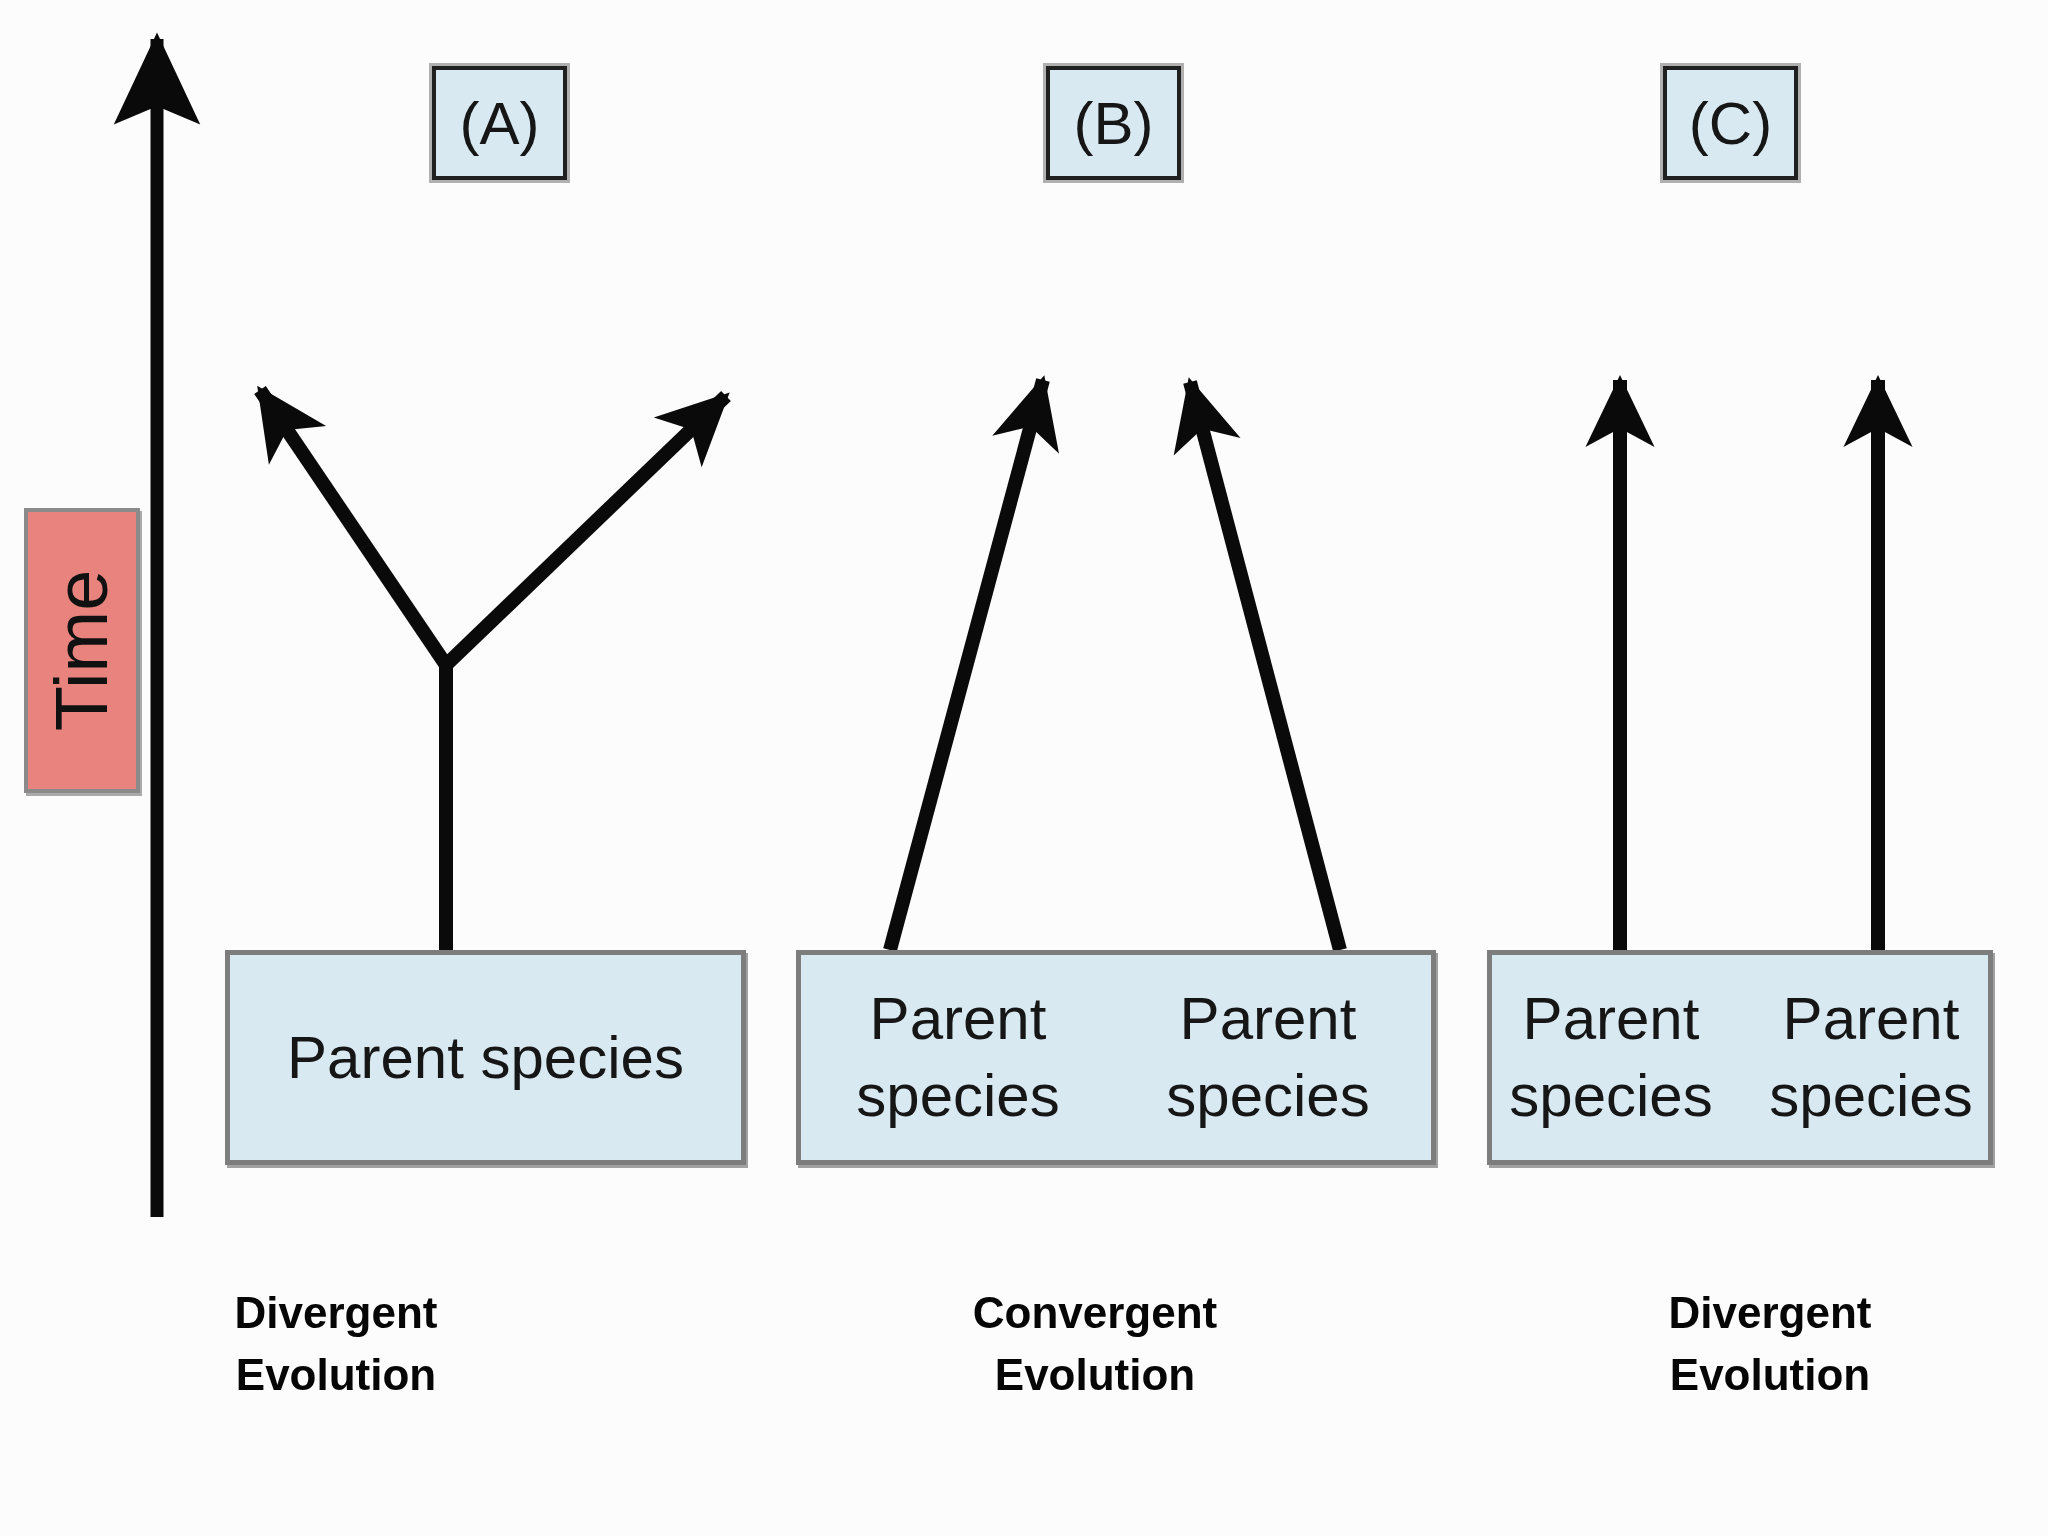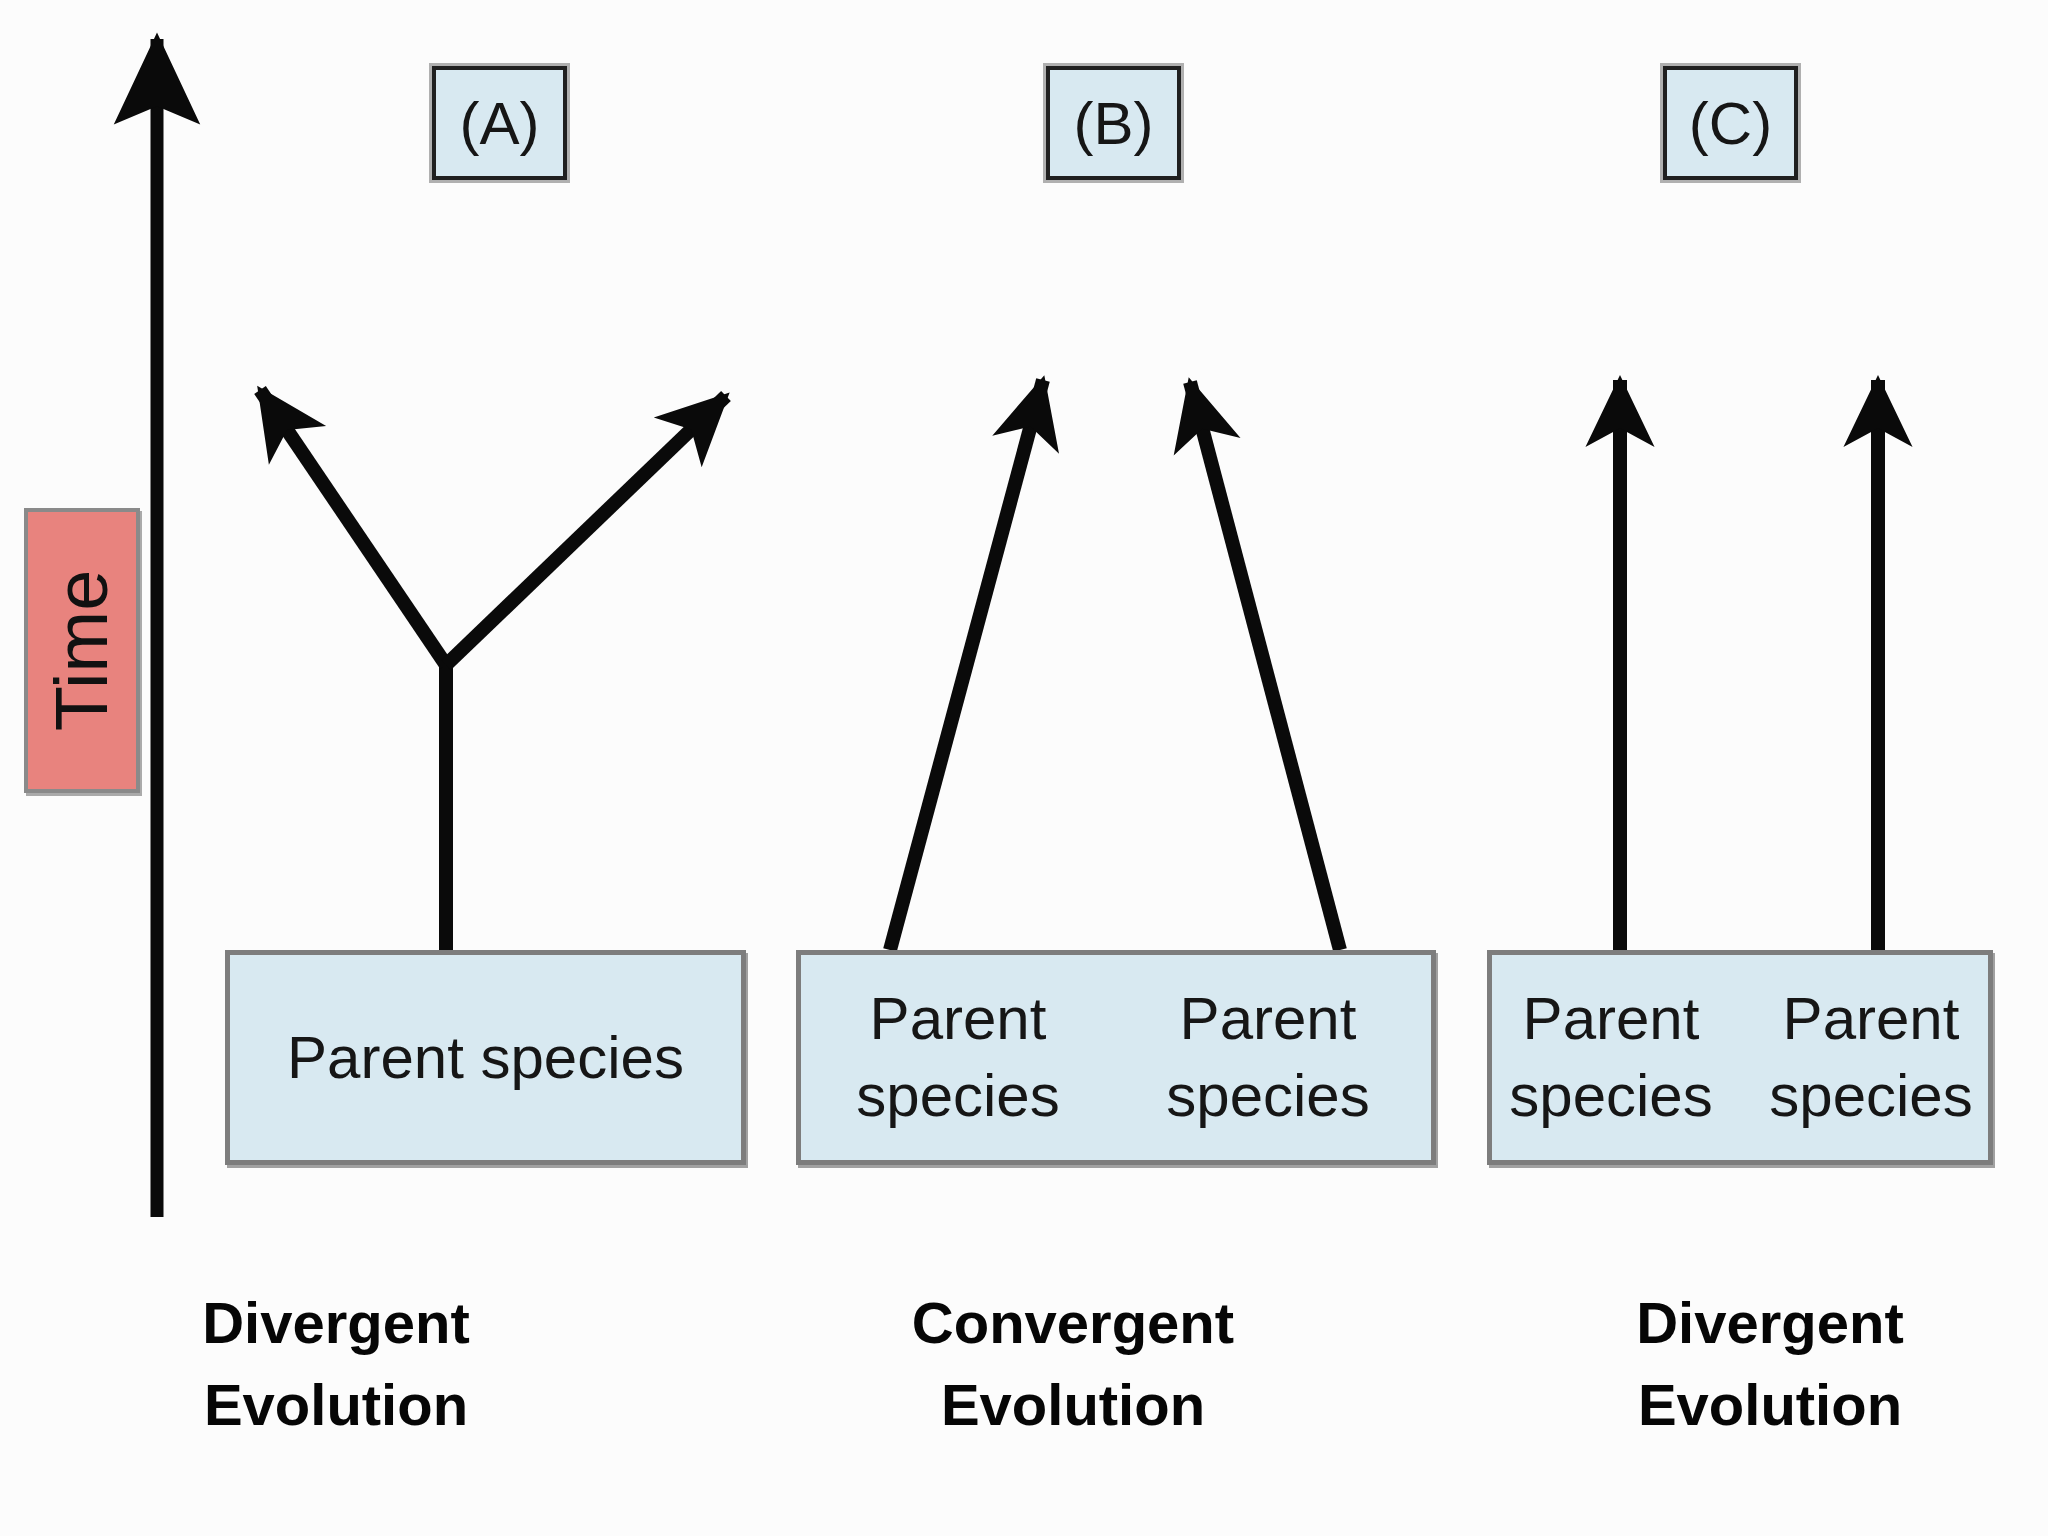--- a/index.html
+++ b/index.html
@@ -24,23 +24,23 @@
         border:5px solid #7d7d7d;box-sizing:border-box;
         box-shadow:2px 3px 0 rgba(70,70,70,.5);
         display:flex;align-items:center;font-size:60px;color:#161616;}
   .pbox-a{left:225px;width:521px;justify-content:center;}
   .pbox-b{left:796px;width:640px;justify-content:space-between;padding:0 58px 0 52px;}
   .pbox-c{left:1487px;width:506px;justify-content:space-between;padding:0 12px 0 14px;}
   .ptext-one{white-space:nowrap;}
   .ptext{width:210px;text-align:center;line-height:1.28;}
 
   .caption{position:absolute;top:1282px;width:420px;text-align:center;
-           font-size:58px;font-weight:bold;line-height:1.42;color:#060606;}
+           font-size:44px;font-weight:bold;line-height:1.42;color:#060606;}
   .cap-a{left:126px;}
-  .cap-b{left:863px;}
+  .cap-b{left:885px;}
   .cap-c{left:1560px;}
 </style>
 </head>
 <body>
 
 <div class="canvas">
 
   <svg class="arrows" viewBox="0 0 2048 1536">
     <defs>
       <marker id="ah" viewBox="0 0 10 10" refX="9.3" refY="5" markerWidth="96" markerHeight="72" orient="auto" markerUnits="userSpaceOnUse">

